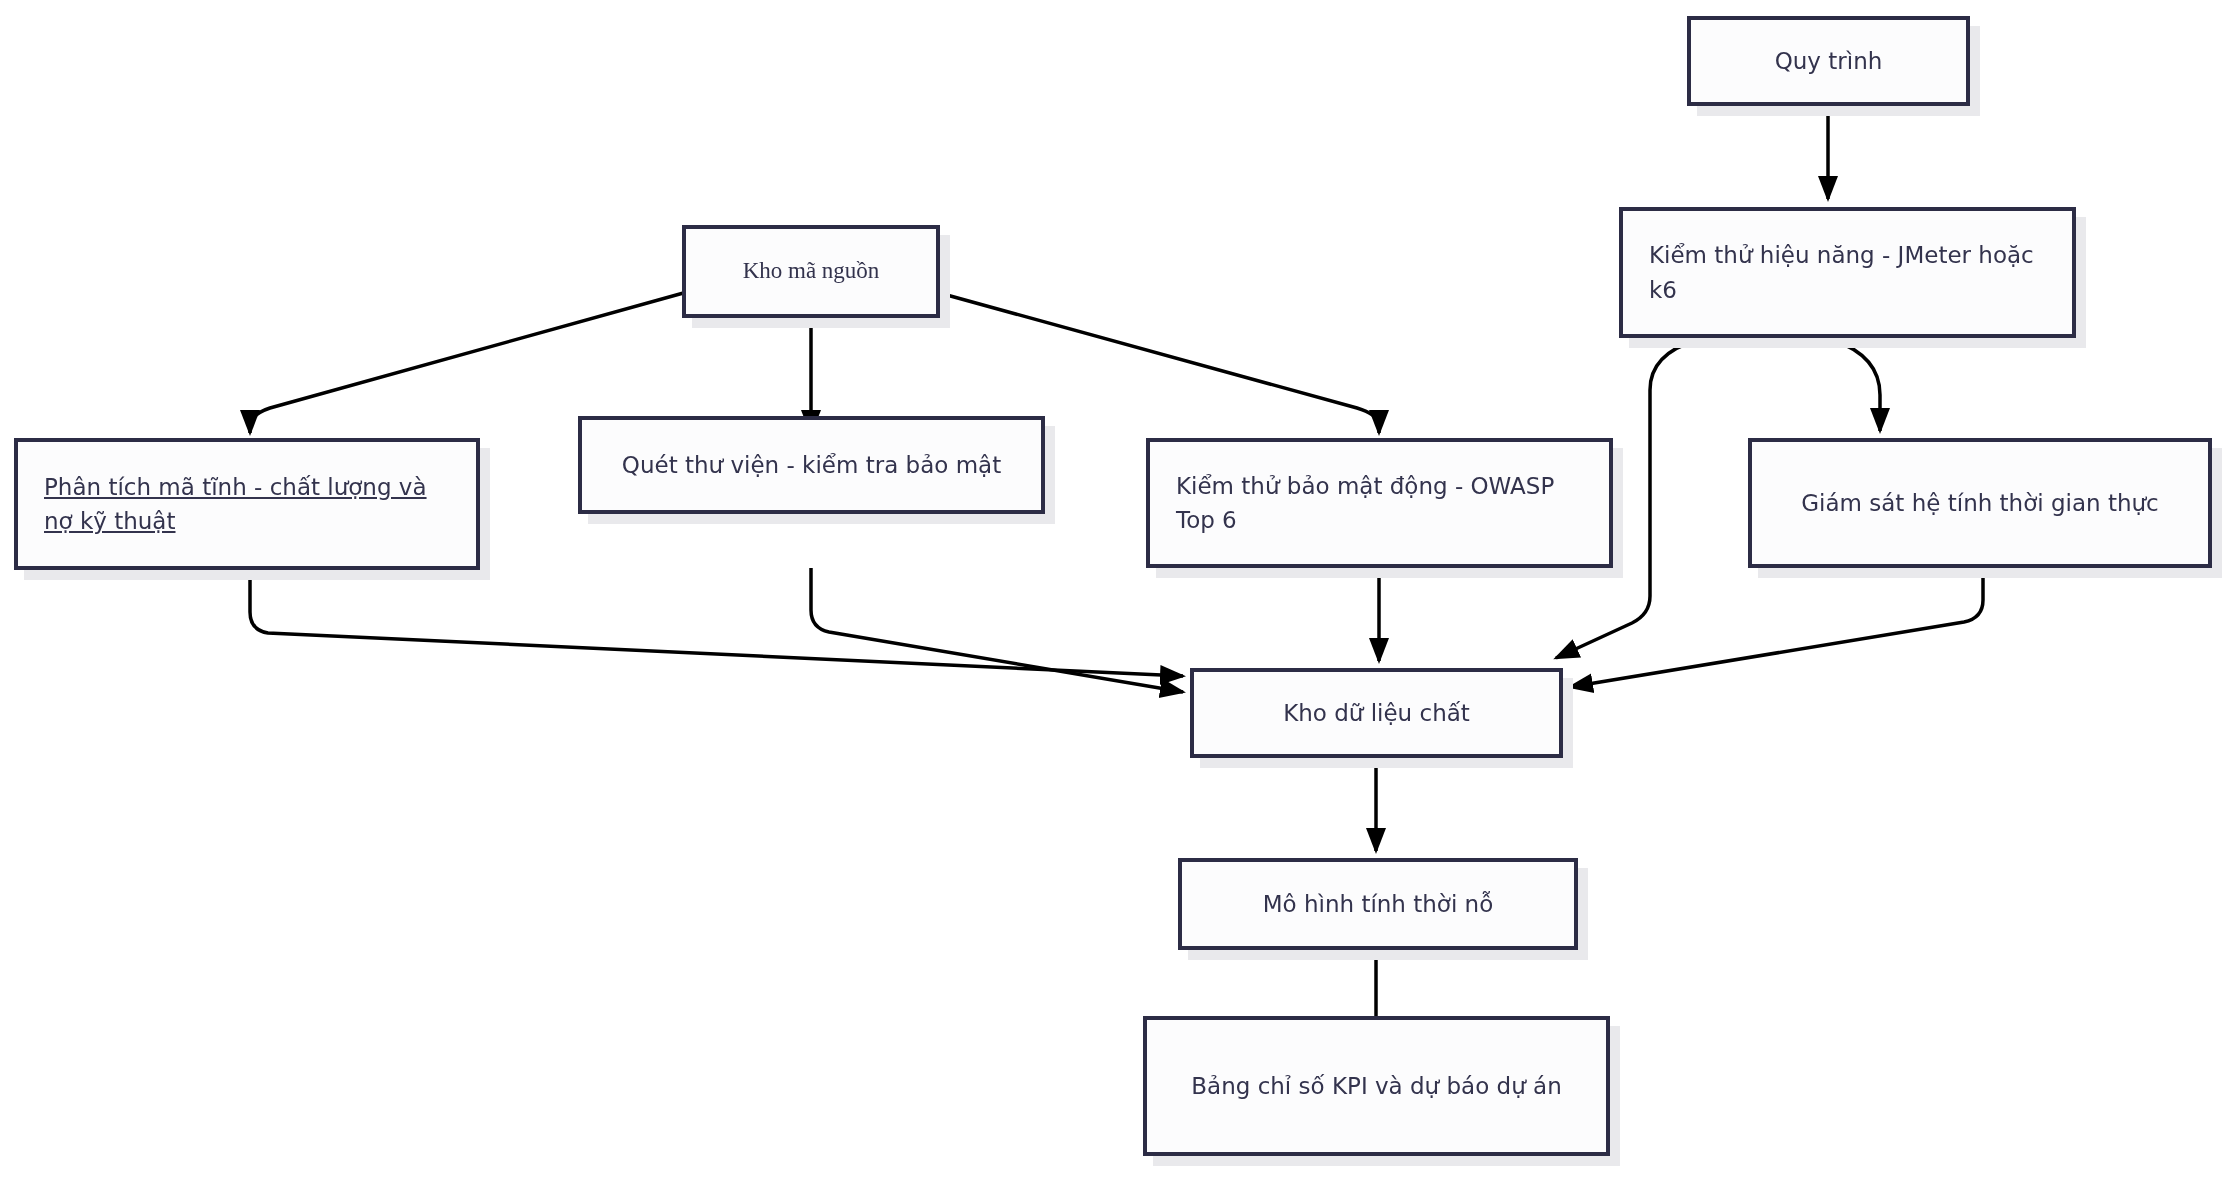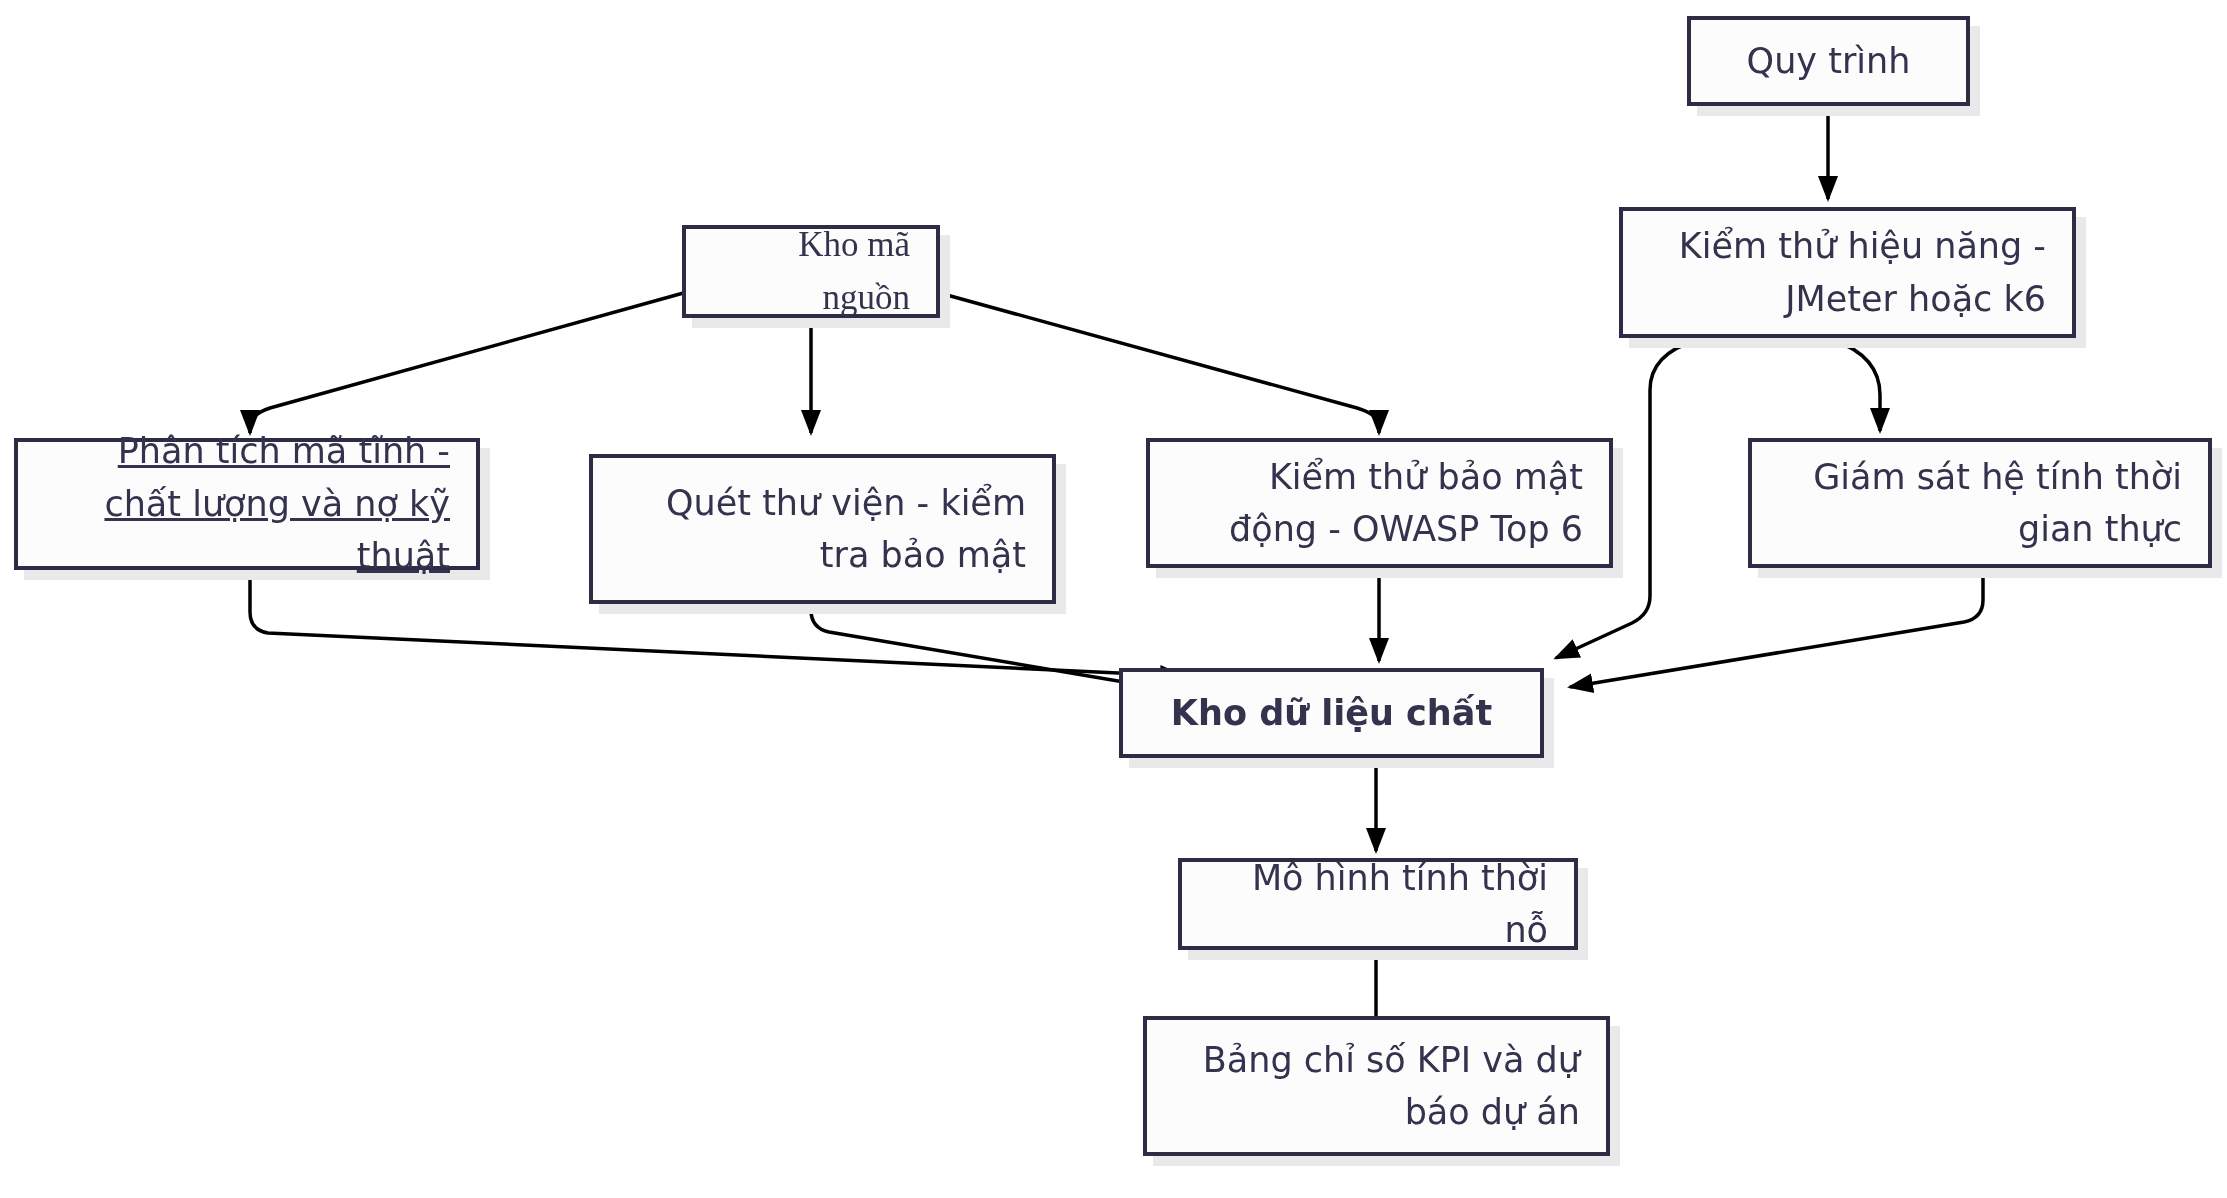--- a/index.html
+++ b/index.html
@@ -26,38 +26,38 @@
     z-index: 1;
     pointer-events: none;
   }
   .node {
     position: absolute;
     box-sizing: border-box;
     background: #fcfcfd;
     border: 4px solid #2c2c45;
     box-shadow: 10px 10px 0 0 #e9e9ec;
     color: #33334d;
-    font-size: 35px;
+    font-size: 23px;
     line-height: 1.5;
     display: flex;
     align-items: center;
     justify-content: center;
-    text-align: right;
+    text-align: left;
     padding: 8px 26px;
     z-index: 2;
   }
   
   .n-quy-trinh          { left: 1687px; top: 16px;   width: 283px; height: 90px;  }
   .n-kiem-thu-hieu-nang { left: 1605px; top: 207px;  width: 457px; height: 131px; margin-left: 14px; }
   .n-kho-ma-nguon       { left: 682px;  top: 225px;  width: 258px; height: 93px; font-family: Liberation Serif, serif;  }
   .n-phan-tich          { left: 14px;   top: 438px;  width: 466px; height: 132px; text-decoration: underline; }
-  .n-quet-thu-vien      { left: 578px;  top: 454px;  width: 467px; height: 150px; margin-left: 11px; }
+  .n-quet-thu-vien      { left: 578px;  top: 416px;  width: 467px; height: 98px; }
   .n-kiem-thu-bao-mat   { left: 1146px; top: 438px;  width: 467px; height: 130px; }
   .n-giam-sat           { left: 1748px; top: 438px;  width: 464px; height: 130px; }
-  .n-kho-du-lieu        { left: 1119px; top: 668px;  width: 425px; height: 90px; font-weight: bold;  }
+  .n-kho-du-lieu        { left: 1190px; top: 668px;  width: 373px; height: 90px;  }
   .n-mo-hinh            { left: 1178px; top: 858px;  width: 400px; height: 92px;  }
   .n-bang-chi-so        { left: 1143px; top: 1016px; width: 467px; height: 140px; }
 
   .edge {
     fill: none;
     stroke: #000000;
     stroke-width: 3.5px;
   }
 </style>
 </head>

